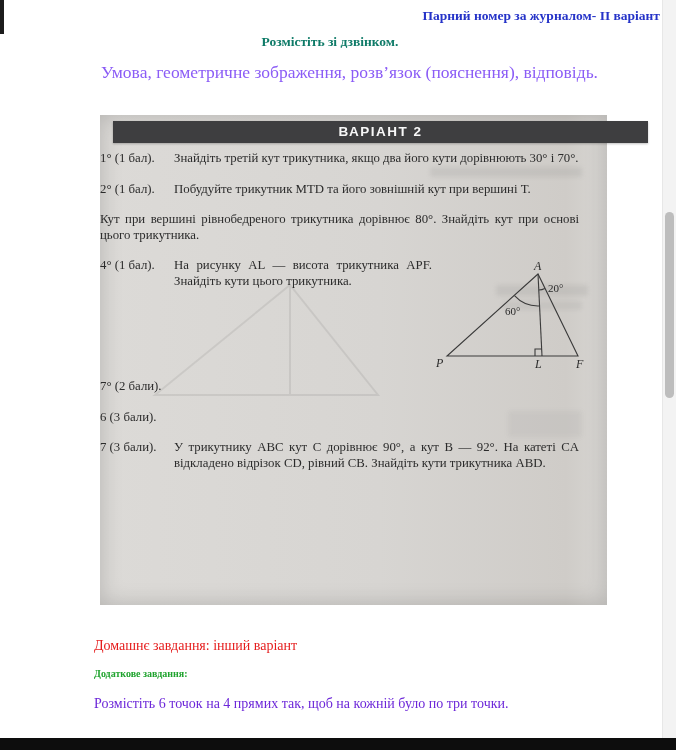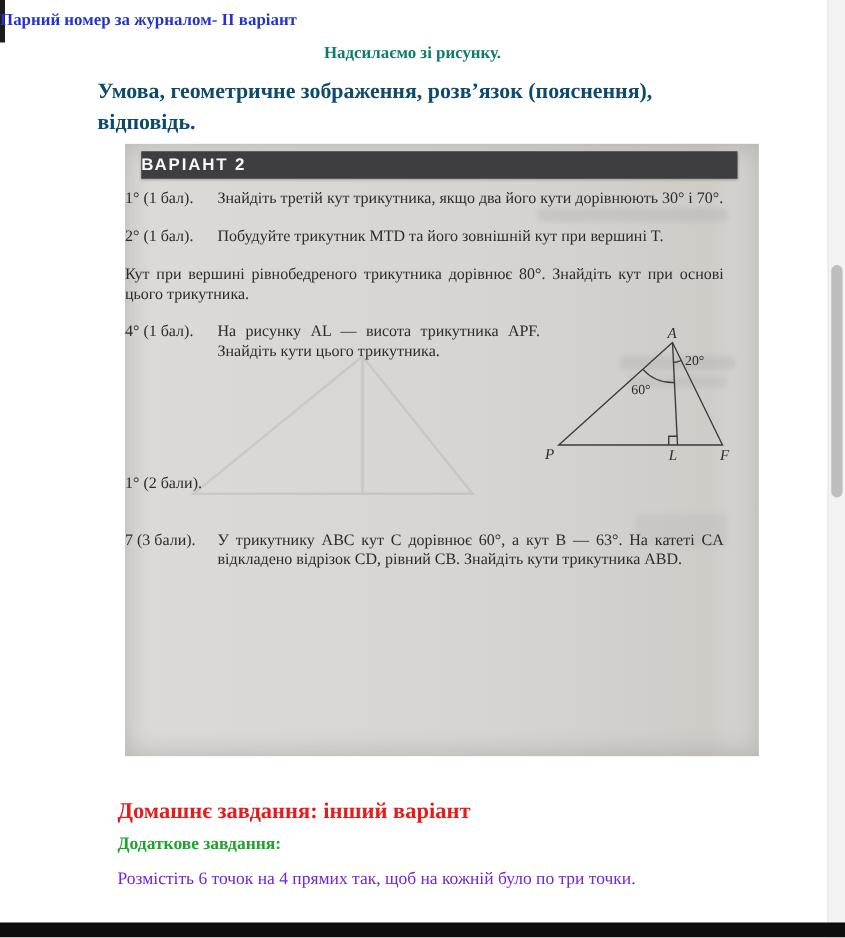--- a/index.html
+++ b/index.html
@@ -7,46 +7,46 @@
     width: 676px; height: 750px;
     position: relative;
     background: #ffffff;
     font-family: "Liberation Serif", serif;
     overflow: hidden;
   }
 
   
   .top-line1 {
     position: absolute; top: 8px; left: 0; width: 660px;
-    text-align: left; font-weight: bold; font-size: 13.5px;
+    text-align: right; font-weight: bold; font-size: 13.5px;
     color: #2533c8;
   }
   .top-line2 {
     position: absolute; top: 34px; left: 0; width: 660px;
     text-align: center; font-weight: bold; font-size: 13.5px;
     color: #0f7b68;
   }
   .main-title {
     position: absolute; top: 60px; left: 78px; width: 520px;
-    text-align: left; font-weight: bold; font-size: 17.5px;
-    line-height: 1.45; color: #0c4a6e;
+    text-align: right; font-weight: normal; font-size: 17.5px;
+    line-height: 1.45; color: #8b5cf6;
   }
 
   
   .scan {
     position: absolute; left: 100px; top: 115px;
     width: 507px; height: 490px;
     background: linear-gradient(90deg, #dcdad7 0%, #d7d5d2 55%, #cfccc8 92%, #d8d6d3 100%);
     box-shadow: inset 0 0 22px rgba(0,0,0,0.18);
   }
   .banner {
     position: absolute; left: 13px; top: 6px;
-    width: 477px; height: 22px;
+    width: 535px; height: 22px;
     background: #3e3e40; color: #f7f7f7;
-    text-align: left; font-weight: bold; font-size: 13.5px;
+    text-align: center; font-weight: bold; font-size: 13.5px;
     line-height: 22px; letter-spacing: 1.5px;
     font-family: "Liberation Sans", sans-serif;
     box-shadow: 0 1px 2px rgba(0,0,0,0.25);
   }
   .problems {
     position: absolute; left: 0; top: 36px; width: 487px;
     color: #2b2b2b; font-size: 12.8px; line-height: 15.5px;
   }
   .prob { display: flex; margin-bottom: 15px; }
   .plabel { width: 74px; flex: none; white-space: nowrap; }
@@ -57,22 +57,22 @@
 
   
   .ghost { position: absolute; background: rgba(110,110,110,0.12); filter: blur(2px); border-radius: 3px; }
   .ghost1 { left: 330px; top: 52px;  width: 152px; height: 10px; }
   .ghost2 { left: 396px; top: 170px; width: 92px;  height: 11px; }
   .ghost3 { left: 402px; top: 186px; width: 80px;  height: 9px; opacity: .8; }
   .ghost4 { left: 408px; top: 296px; width: 74px;  height: 26px; background: rgba(110,110,110,0.08); }
   .ghost-tri { position: absolute; left: 40px; top: 158px; opacity: 0.09; }
 
   
-  .homework   { position: absolute; left: 94px; top: 638px; font-weight: bold; font-size: 18px; color: #e51c1c; }
-  .extra-label{ position: absolute; left: 94px; top: 668px; font-weight: bold; font-size: 14px; color: #1fa32e; }
+  .homework   { position: absolute; left: 94px; top: 638px; font-weight: normal; font-size: 14px; color: #e51c1c; }
+  .extra-label{ position: absolute; left: 94px; top: 668px; font-weight: bold; font-size: 10px; color: #1fa32e; }
   .extra-text { position: absolute; left: 94px; top: 696px; font-size: 14px; color: #6d28d9; }
 
   
   .scroll-track {
     position: absolute; right: 0; top: 0; width: 13px; height: 750px;
     background: #f3f3f3; border-left: 1px solid #e7e7e7;
   }
   .scroll-thumb {
     position: absolute; right: 2px; top: 212px; width: 9px; height: 186px;
     background: #bdbdbd; border-radius: 5px;
@@ -85,21 +85,21 @@
     position: absolute; left: 0; top: 0; width: 4px; height: 34px;
     background: #1c1c1c;
   }
 </style>
 </head>
 <body>
 
 <div class="corner-mark"></div>
 
 <div class="top-line1">Парний номер за журналом- ІІ варіант</div>
-<div class="top-line2">Надсилаємо зі рисунку.</div>
+<div class="top-line2">Розмістіть зі дзвінком.</div>
 <div class="main-title">Умова, геометричне зображення, розв’язок (пояснення), відповідь.</div>
 
 <div class="scan">
 
   <div class="banner">ВАРІАНТ 2</div>
 
   <div class="ghost ghost1"></div>
   <div class="ghost ghost2"></div>
   <div class="ghost ghost3"></div>
   <div class="ghost ghost4"></div>
@@ -145,29 +145,30 @@
           <text x="100" y="110">L</text>
         </g>
         <g font-size="11" fill="#2b2b2b" font-family="'Liberation Serif', serif">
           <text x="113" y="34">20°</text>
           <text x="70" y="57">60°</text>
         </g>
       </svg>
     </div>
 
     <div class="prob">
-      <div class="plabel">1° (2 бали).</div>
+      <div class="plabel">7° (2 бали).</div>
     </div>
 
     <div class="prob">
+      <div class="plabel">6 (3 бали).</div>
     </div>
 
     <div class="prob">
       <div class="plabel">7 (3 бали).</div>
-      <div class="ptext">У трикутнику ABC кут C дорівнює 60°, а кут B — 63°. На катеті CA відкладено відрізок CD, рівний CB. Знайдіть кути трикутника ABD.</div>
+      <div class="ptext">У трикутнику ABC кут C дорівнює 90°, а кут B — 92°. На катеті CA відкладено відрізок CD, рівний CB. Знайдіть кути трикутника ABD.</div>
     </div>
 
   </div>
 </div>
 
 <div class="homework">Домашнє завдання: інший варіант</div>
 <div class="extra-label">Додаткове завдання:</div>
 <div class="extra-text">Розмістіть 6 точок на 4 прямих так, щоб на кожній було по три точки.</div>
 
 <div class="scroll-track">

